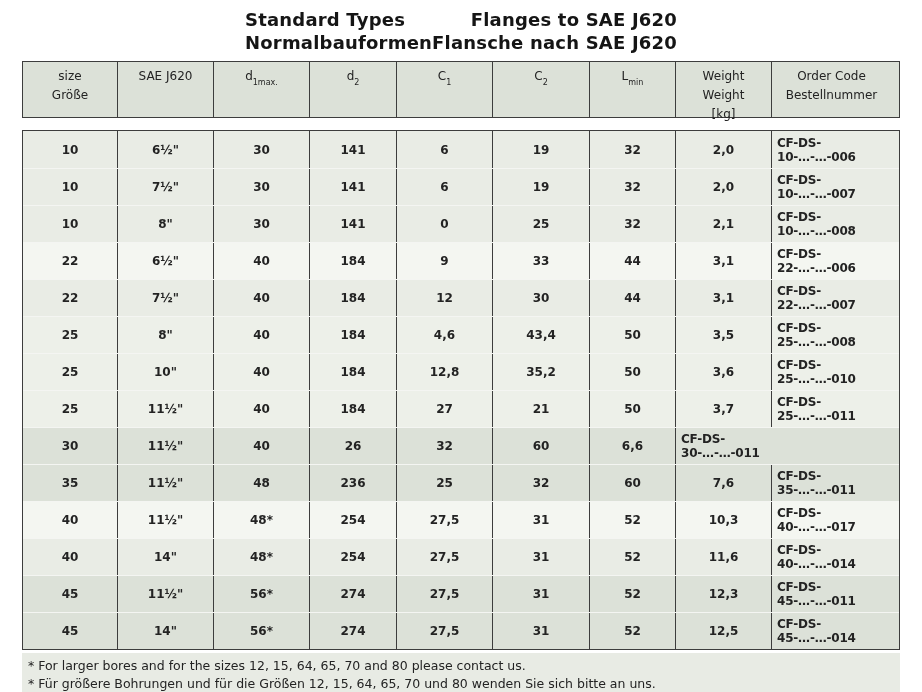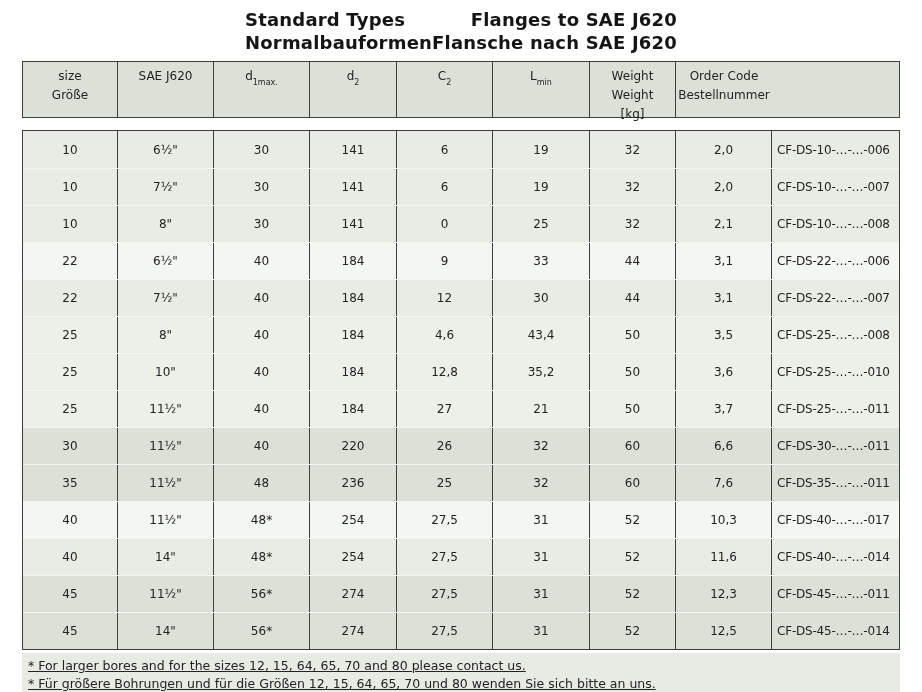--- a/index.html
+++ b/index.html
@@ -13,28 +13,28 @@
   .page{width:922px;height:692px;padding:8px 22px 0 22px;}
   .titles{display:flex;justify-content:center;align-items:flex-start;margin-bottom:7px;}
   .title-left div,.title-right div{font-size:18px;font-weight:bold;line-height:23px;color:#151515;letter-spacing:0.2px;}
   .title-right{text-align:right;}
   .grid{display:grid;grid-template-columns:95px 96px 96px 87px 96px 97px 86px 96px 119px;}
   .thead{border:1px solid var(--border-dark);background:var(--header-bg);margin-bottom:12px;}
   .hcell{border-right:1px solid var(--border-dark);padding-top:5px;text-align:center;height:55px;font-size:12px;line-height:19px;}
   .hcell:last-child{border-right:none;}
   sub{font-size:8px;position:relative;bottom:-2px;line-height:0;}
   .tbody-wrap{border:1px solid var(--border-dark);}
-  .row{display:grid;grid-template-columns:95px 96px 96px 87px 96px 97px 86px 96px 119px;height:37px;}
+  .row{display:grid;grid-template-columns:95px 96px 96px 87px 96px 97px 86px 96px 119px;height:37px;font-weight:bold;}
   .row + .row{border-top:1px solid var(--row-sep);}
   .row > div{border-right:1px solid var(--border-dark);display:flex;align-items:center;justify-content:center;font-size:12px;}
   .row > div:last-child{border-right:none;justify-content:flex-start;padding-left:5px;letter-spacing:-0.2px;}
   .shade-a{background:var(--band-a);} .shade-b{background:var(--band-b);}
   .shade-c{background:var(--band-c);} .shade-d{background:var(--band-d);}
   .footnotes{margin-top:3px;background:var(--footnote-bg);padding:4px 8px 6px 6px;}
-  .footnotes div{font-size:12.5px;line-height:18px;text-decoration:underline;}
+  .footnotes div{font-size:12.5px;line-height:18px;}
 </style>
 </head>
 <body>
 
 <div class="page">
 
   <header class="titles">
     <div class="title-left">
       <div>Standard Types</div>
       <div>Normalbauformen</div>
@@ -51,20 +51,23 @@
       <div>Größe</div>
     </div>
     <div class="hcell">
       <div>SAE J620</div>
     </div>
     <div class="hcell">
       <div><span>d</span><sub>1max.</sub></div>
     </div>
     <div class="hcell">
       <div><span>d</span><sub>2</sub></div>
+    </div>
+    <div class="hcell">
+      <div><span>C</span><sub>1</sub></div>
     </div>
     <div class="hcell">
       <div><span>C</span><sub>2</sub></div>
     </div>
     <div class="hcell">
       <div><span>L</span><sub>min</sub></div>
     </div>
     <div class="hcell">
       <div>Weight</div>
       <div>Weight</div>
@@ -162,21 +165,20 @@
         <div>27</div>
         <div>21</div>
         <div>50</div>
         <div>3,7</div>
         <div>CF-DS-25-…-…-011</div>
       </div>
       <div class="row shade-d">
         <div>30</div>
         <div>11½"</div>
         <div>40</div>
-        <div>220</div>
         <div>26</div>
         <div>32</div>
         <div>60</div>
         <div>6,6</div>
         <div>CF-DS-30-…-…-011</div>
       </div>
       <div class="row shade-d">
         <div>35</div>
         <div>11½"</div>
         <div>48</div>

